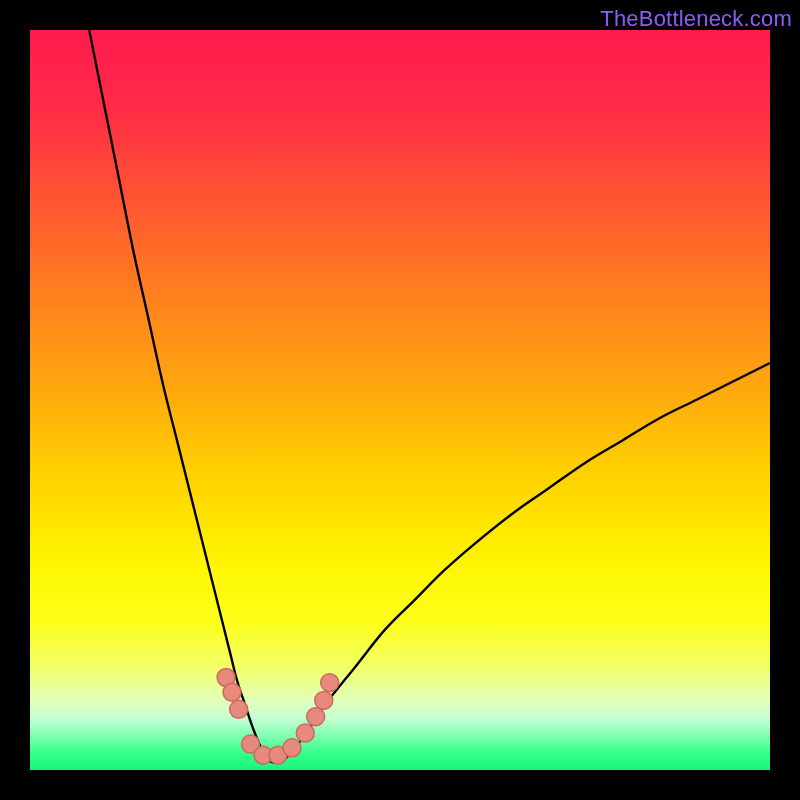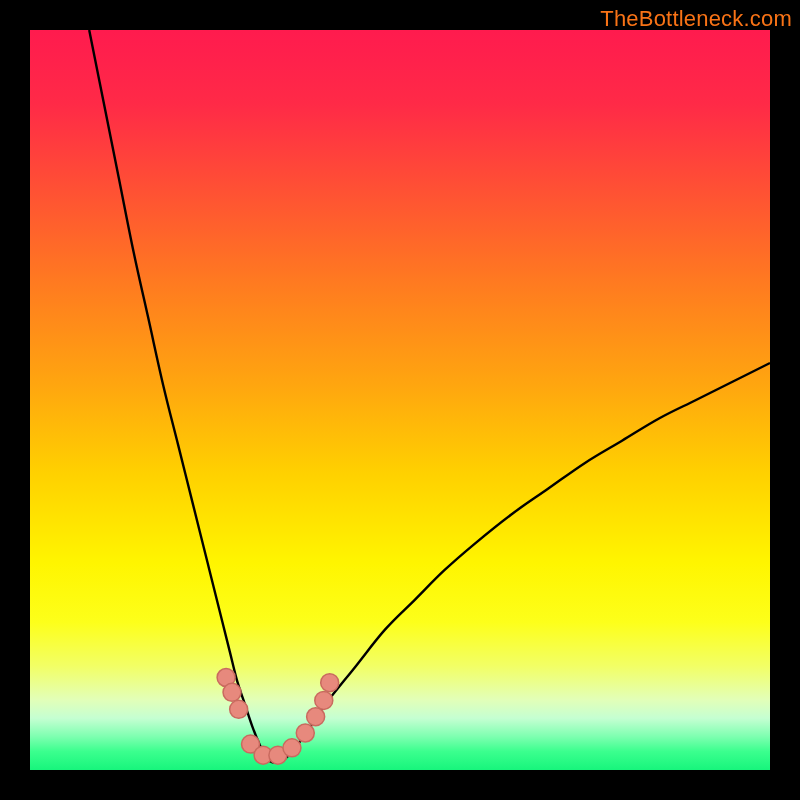--- a/index.html
+++ b/index.html
@@ -22,21 +22,21 @@
     left: 30px;
     top: 30px;
     width: 740px;
     height: 740px;
     overflow: hidden;
   }
   .watermark {
     position: absolute;
     top: 6px;
     right: 8px;
-    color: #f97316;
+    color: #8b5cf6;
     font-size: 22px;
     font-weight: 500;
     letter-spacing: 0.2px;
     user-select: none;
   }
   svg {
     display: block;
   }
 </style>
 </head>

